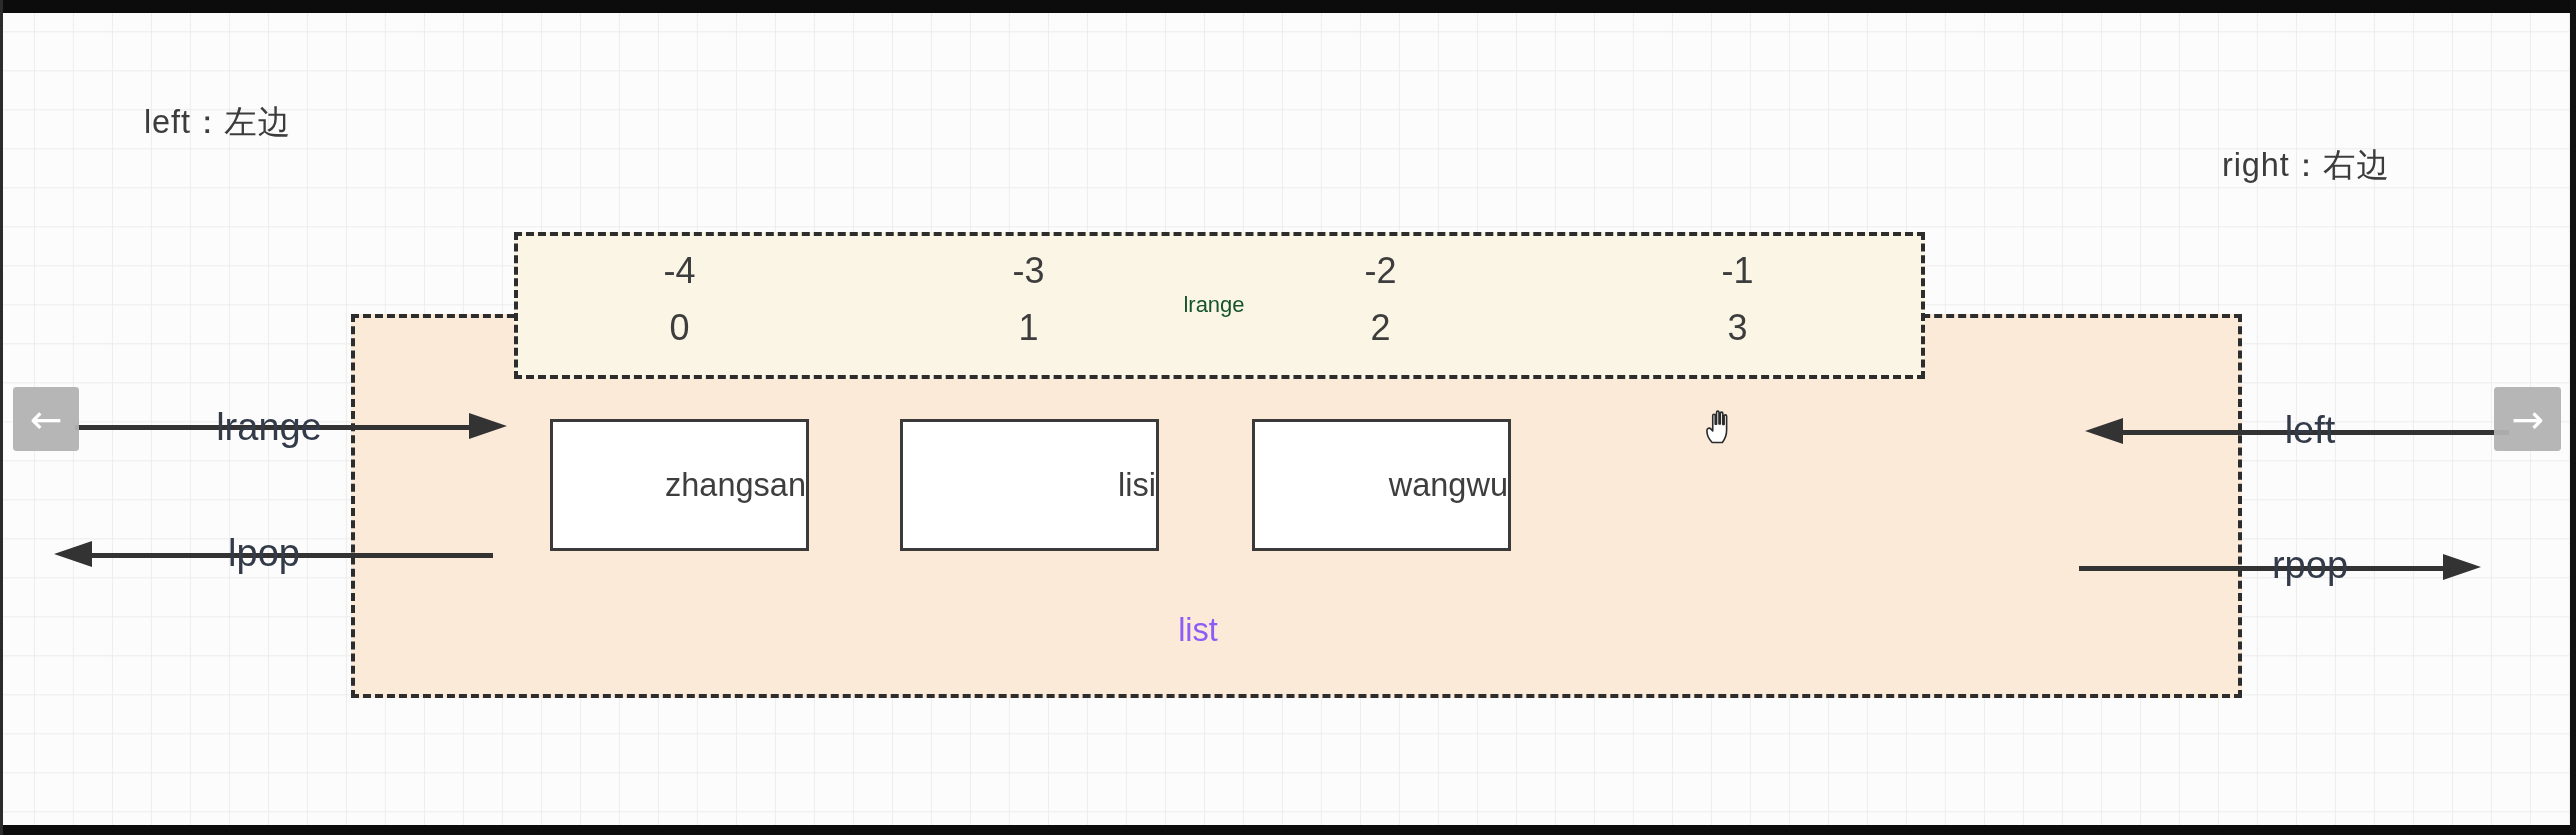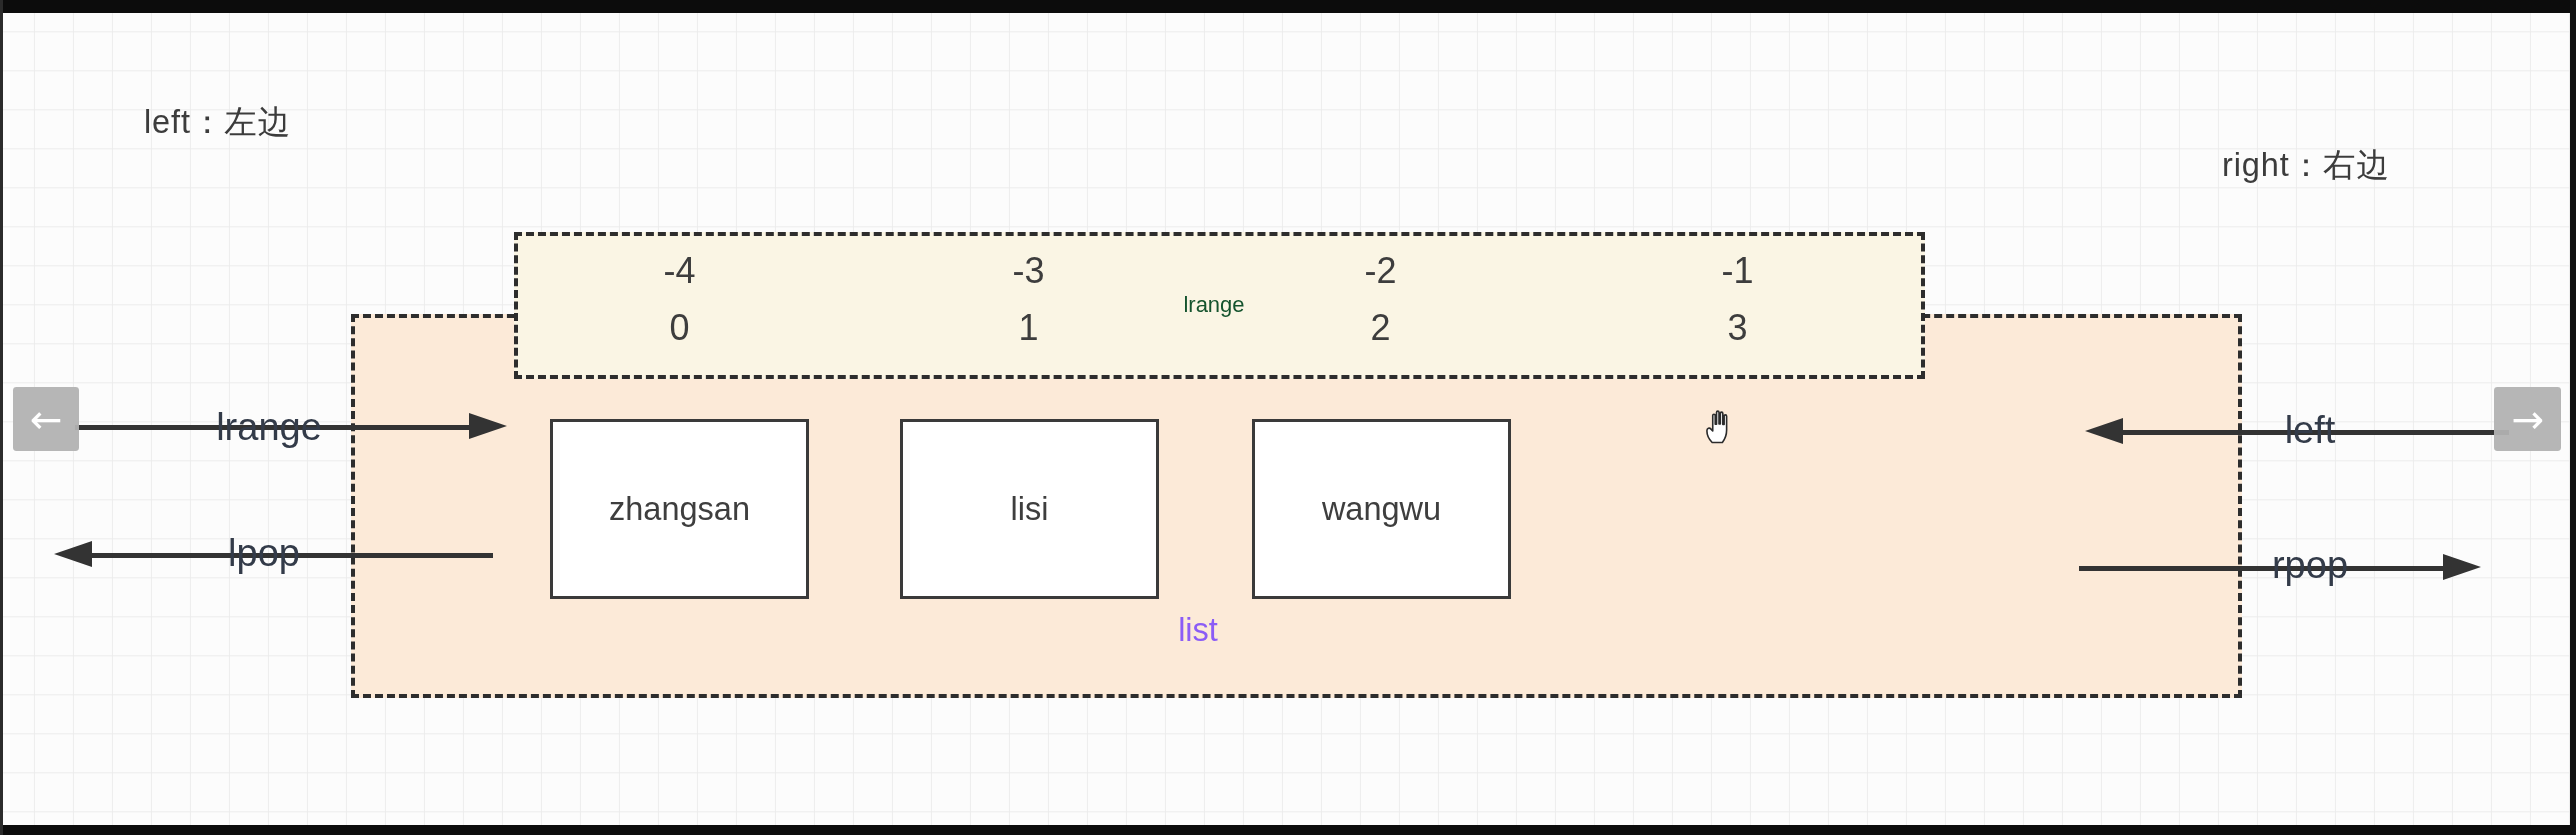--- a/index.html
+++ b/index.html
@@ -37,23 +37,23 @@
     position:absolute;left:696px;top:56px;transform:translateX(-50%);
     font-size:22px;color:#14532d;
   }
 
   
   .list-box{
     position:absolute;left:351px;top:314px;width:1891px;height:384px;
     box-sizing:border-box;background:#fcead8;border:4.3px dashed #2d2d2d;z-index:2;
   }
   .item{
-    position:absolute;top:101px;width:259px;height:180px;box-sizing:border-box;
+    position:absolute;top:101px;width:259px;height:132px;box-sizing:border-box;
     background:#ffffff;border:3.4px solid #3a3a3a;
-    display:flex;align-items:center;justify-content:center;
+    display:flex;align-items:center;justify-content:flex-end;
     font-size:32.5px;color:#3e3e3e;
   }
   .list-label{
     position:absolute;left:843px;top:294px;transform:translateX(-50%);
     font-size:32.5px;color:#8b5cf6;
   }
 
   
   .h-line{position:absolute;height:5.1px;background:#333333;z-index:4;}
   .head{position:absolute;width:0;height:0;z-index:4;}

